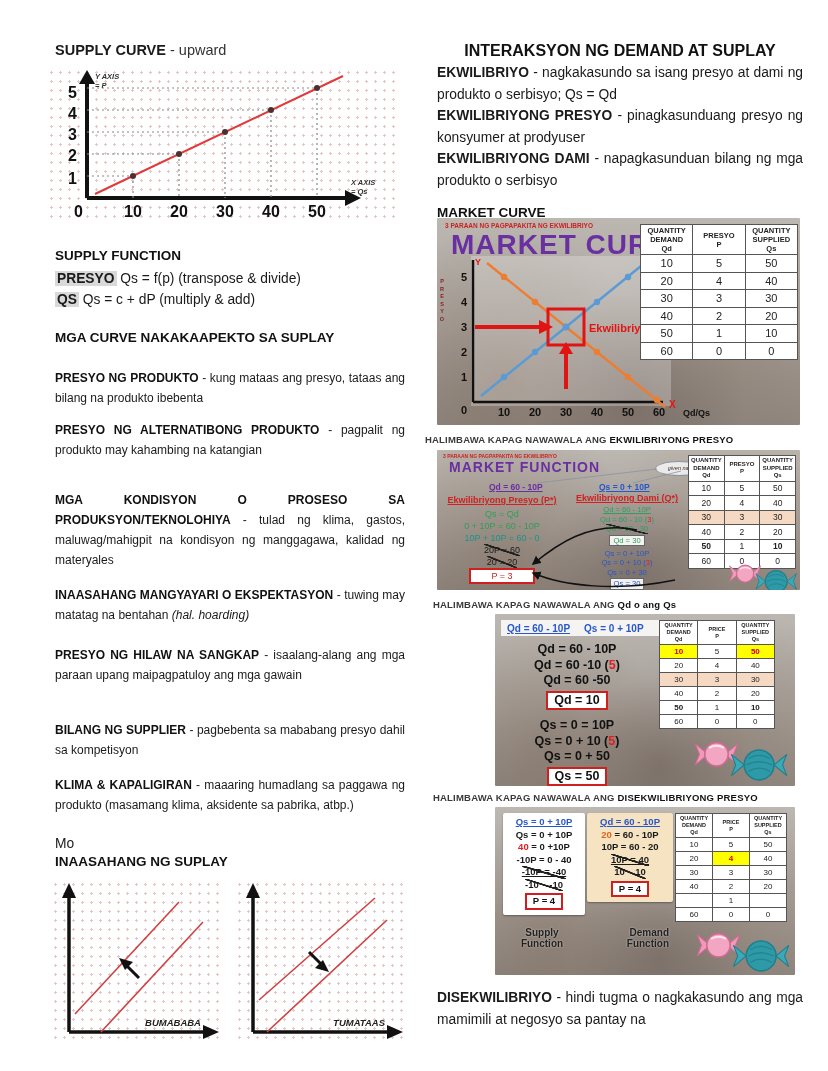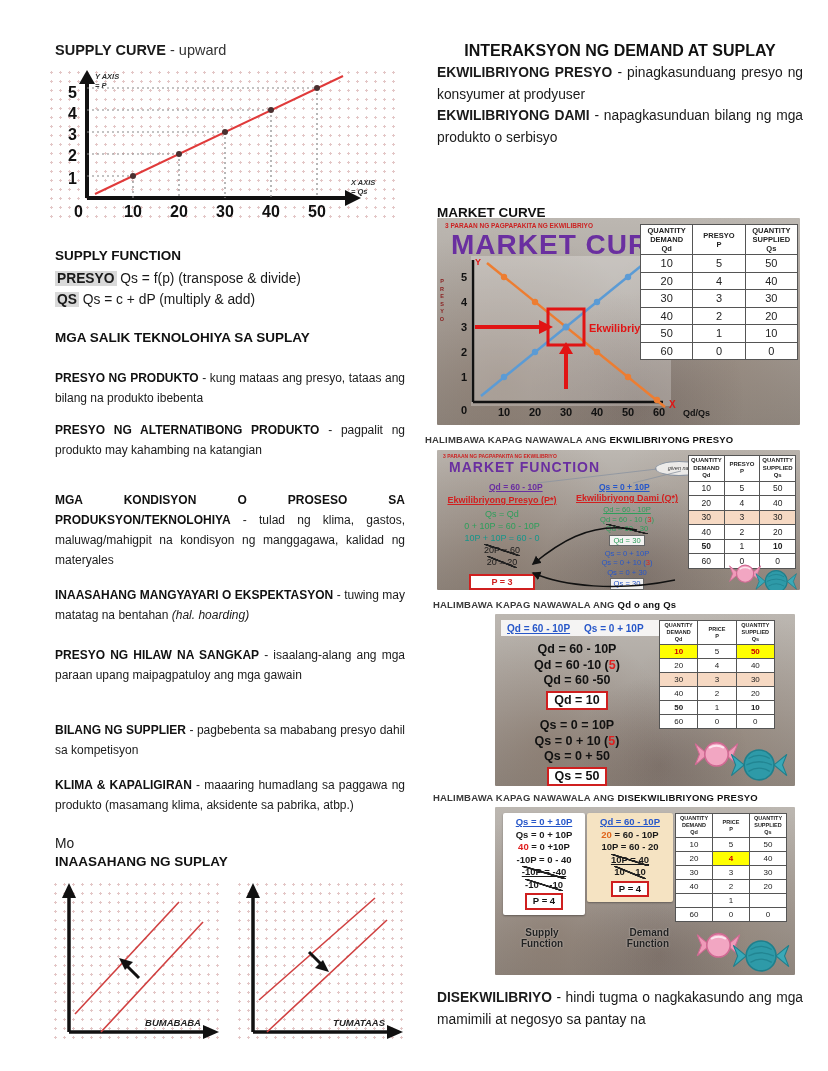--- a/index.html
+++ b/index.html
@@ -51,21 +51,21 @@
   tr.peach td{background:#f6d9c3;}
   
   .eq-col div{white-space:pre-wrap;}
   .green{color:#2e9e5b;} .teal{color:#17958a;} .blue{color:#2757c9;}
   .purple{color:#6a2fa0;} .red{color:#e02020;} .orange{color:#e0641a;}
   .u{text-decoration:underline;}
   .gap{margin-top:3px;}
   .shrink{display:table;margin:0 auto;}
   .struck{background:linear-gradient(to top right, transparent 45%, #222 47%, #222 53%, transparent 55%);}
   .boxed{display:table;margin:1px auto;border:1px solid #666;background:rgba(255,255,255,.9);padding:0 3px;}
-  .redbox{display:table;margin:6px auto;border:2px solid #cf1f1f;background:#fff;padding:0 20px;color:#cf1f1f;font-weight:bold;}
+  .redbox{display:table;margin:0 auto;border:2px solid #cf1f1f;background:#fff;padding:0 20px;color:#cf1f1f;font-weight:normal;}
   .redbox-dark{display:table;margin:2px auto;border:2px solid #cf1f1f;background:#fff;padding:0 6px;color:#111;font-weight:bold;}
   .rhead{color:#d21f1f;font-weight:bold;text-decoration:underline;}
   .bhead{color:#2757c9;font-weight:bold;text-decoration:underline;}
   
   .mf-eq{position:absolute;font-weight:bold;}
   .bubble{position:absolute;border:1px solid #8a93a0;border-radius:50%;background:rgba(255,255,255,.75);
           font-size:5.5px;font-style:italic;text-align:center;line-height:13px;color:#333;}
   .s1-col{position:absolute;text-align:center;}
   .s1-left{font-size:9px;line-height:12px;}
   .s1-right{font-size:7.6px;line-height:9.4px;}
@@ -152,21 +152,21 @@
           <text x="304" y="117">X AXIS</text>
           <text x="304" y="126">= Qs</text>
         </g>
       </svg>
     </div>
 
     <h3 class="h3 abs" style="top:206px">SUPPLY FUNCTION</h3>
     <p class="fn-line abs" style="top:226px"><span class="hl-term">PRESYO</span><span> Qs = f(p) (transpose &amp; divide)</span></p>
     <p class="fn-line abs" style="top:247px"><span class="hl-term">QS</span><span> Qs = c + dP (multiply &amp; add)</span></p>
 
-    <h3 class="h3 abs" style="top:288px">MGA SALIK TEKNOLOHIYA SA SUPLAY</h3>
+    <h3 class="h3 abs" style="top:288px">MGA CURVE NAKAKAAPEKTO SA SUPLAY</h3>
 
     <p class="def abs" style="top:326px"><b>PRESYO NG PRODUKTO</b><span> - kung mataas ang presyo, tataas ang bilang na produkto ibebenta</span></p>
     <p class="def abs" style="top:378px"><b>PRESYO NG ALTERNATIBONG PRODUKTO</b><span> - pagpalit ng produkto may kahambing na katangian</span></p>
     <p class="def abs" style="top:448px"><b>MGA KONDISYON O PROSESO SA PRODUKSYON/TEKNOLOHIYA</b><span> - tulad ng klima, gastos, maluwag/mahigpit na kondisyon ng manggagawa, kalidad ng materyales</span></p>
     <p class="def abs" style="top:543px"><b>INAASAHANG MANGYAYARI O EKSPEKTASYON</b><span> - tuwing may matatag na bentahan </span><i>(hal. hoarding)</i></p>
     <p class="def abs" style="top:603px"><b>PRESYO NG HILAW NA SANGKAP</b><span> - isaalang-alang ang mga paraan upang maipagpatuloy ang mga gawain</span></p>
     <p class="def abs" style="top:678px"><b>BILANG NG SUPPLIER</b><span> - pagbebenta sa mababang presyo dahil sa kompetisyon</span></p>
     <p class="def abs" style="top:733px"><b>KLIMA &amp; KAPALIGIRAN</b><span> - maaaring humadlang sa paggawa ng produkto (masamang klima, aksidente sa pabrika, atbp.)</span></p>
     <p class="stray abs" style="top:794px">Mo</p>
     <h3 class="h3 abs" style="top:812px">INAASAHANG NG SUPLAY</h3>
@@ -203,20 +203,21 @@
         </svg>
       </div>
     </div>
   </div>
 
   <div class="col col-right">
 
     <h3 class="h3 abs center" style="top:0;width:100%;font-size:16px;">INTERAKSYON NG DEMAND AT SUPLAY</h3>
 
     <div class="abs" style="top:20px;width:366px;">
+      <p class="rdef"><b>EKWILIBRIYO</b><span> - nagkakasundo sa isang presyo at dami ng produkto o serbisyo; Qs = Qd</span></p>
       <p class="rdef"><b>EKWILIBRIYONG PRESYO</b><span> - pinagkasunduang presyo ng konsyumer at prodyuser</span></p>
       <p class="rdef"><b>EKWILIBRIYONG DAMI</b><span> - napagkasunduan bilang ng mga produkto o serbisyo</span></p>
     </div>
 
     <h3 class="h3 abs" style="top:163px">MARKET CURVE</h3>
 
     <div class="slide" style="top:176px;left:0;width:363px;height:207px;">
       <div class="tagline" style="top:4px;left:8px;font-size:6.5px;">3 PARAAN NG PAGPAPAKITA NG EKWILIBRIYO</div>
       <div class="mc-title" style="top:11px;left:14px;font-size:28px;">MARKET CURVE</div>
       <div class="vlabel" style="top:60px;left:2px;">PRESYO</div>

